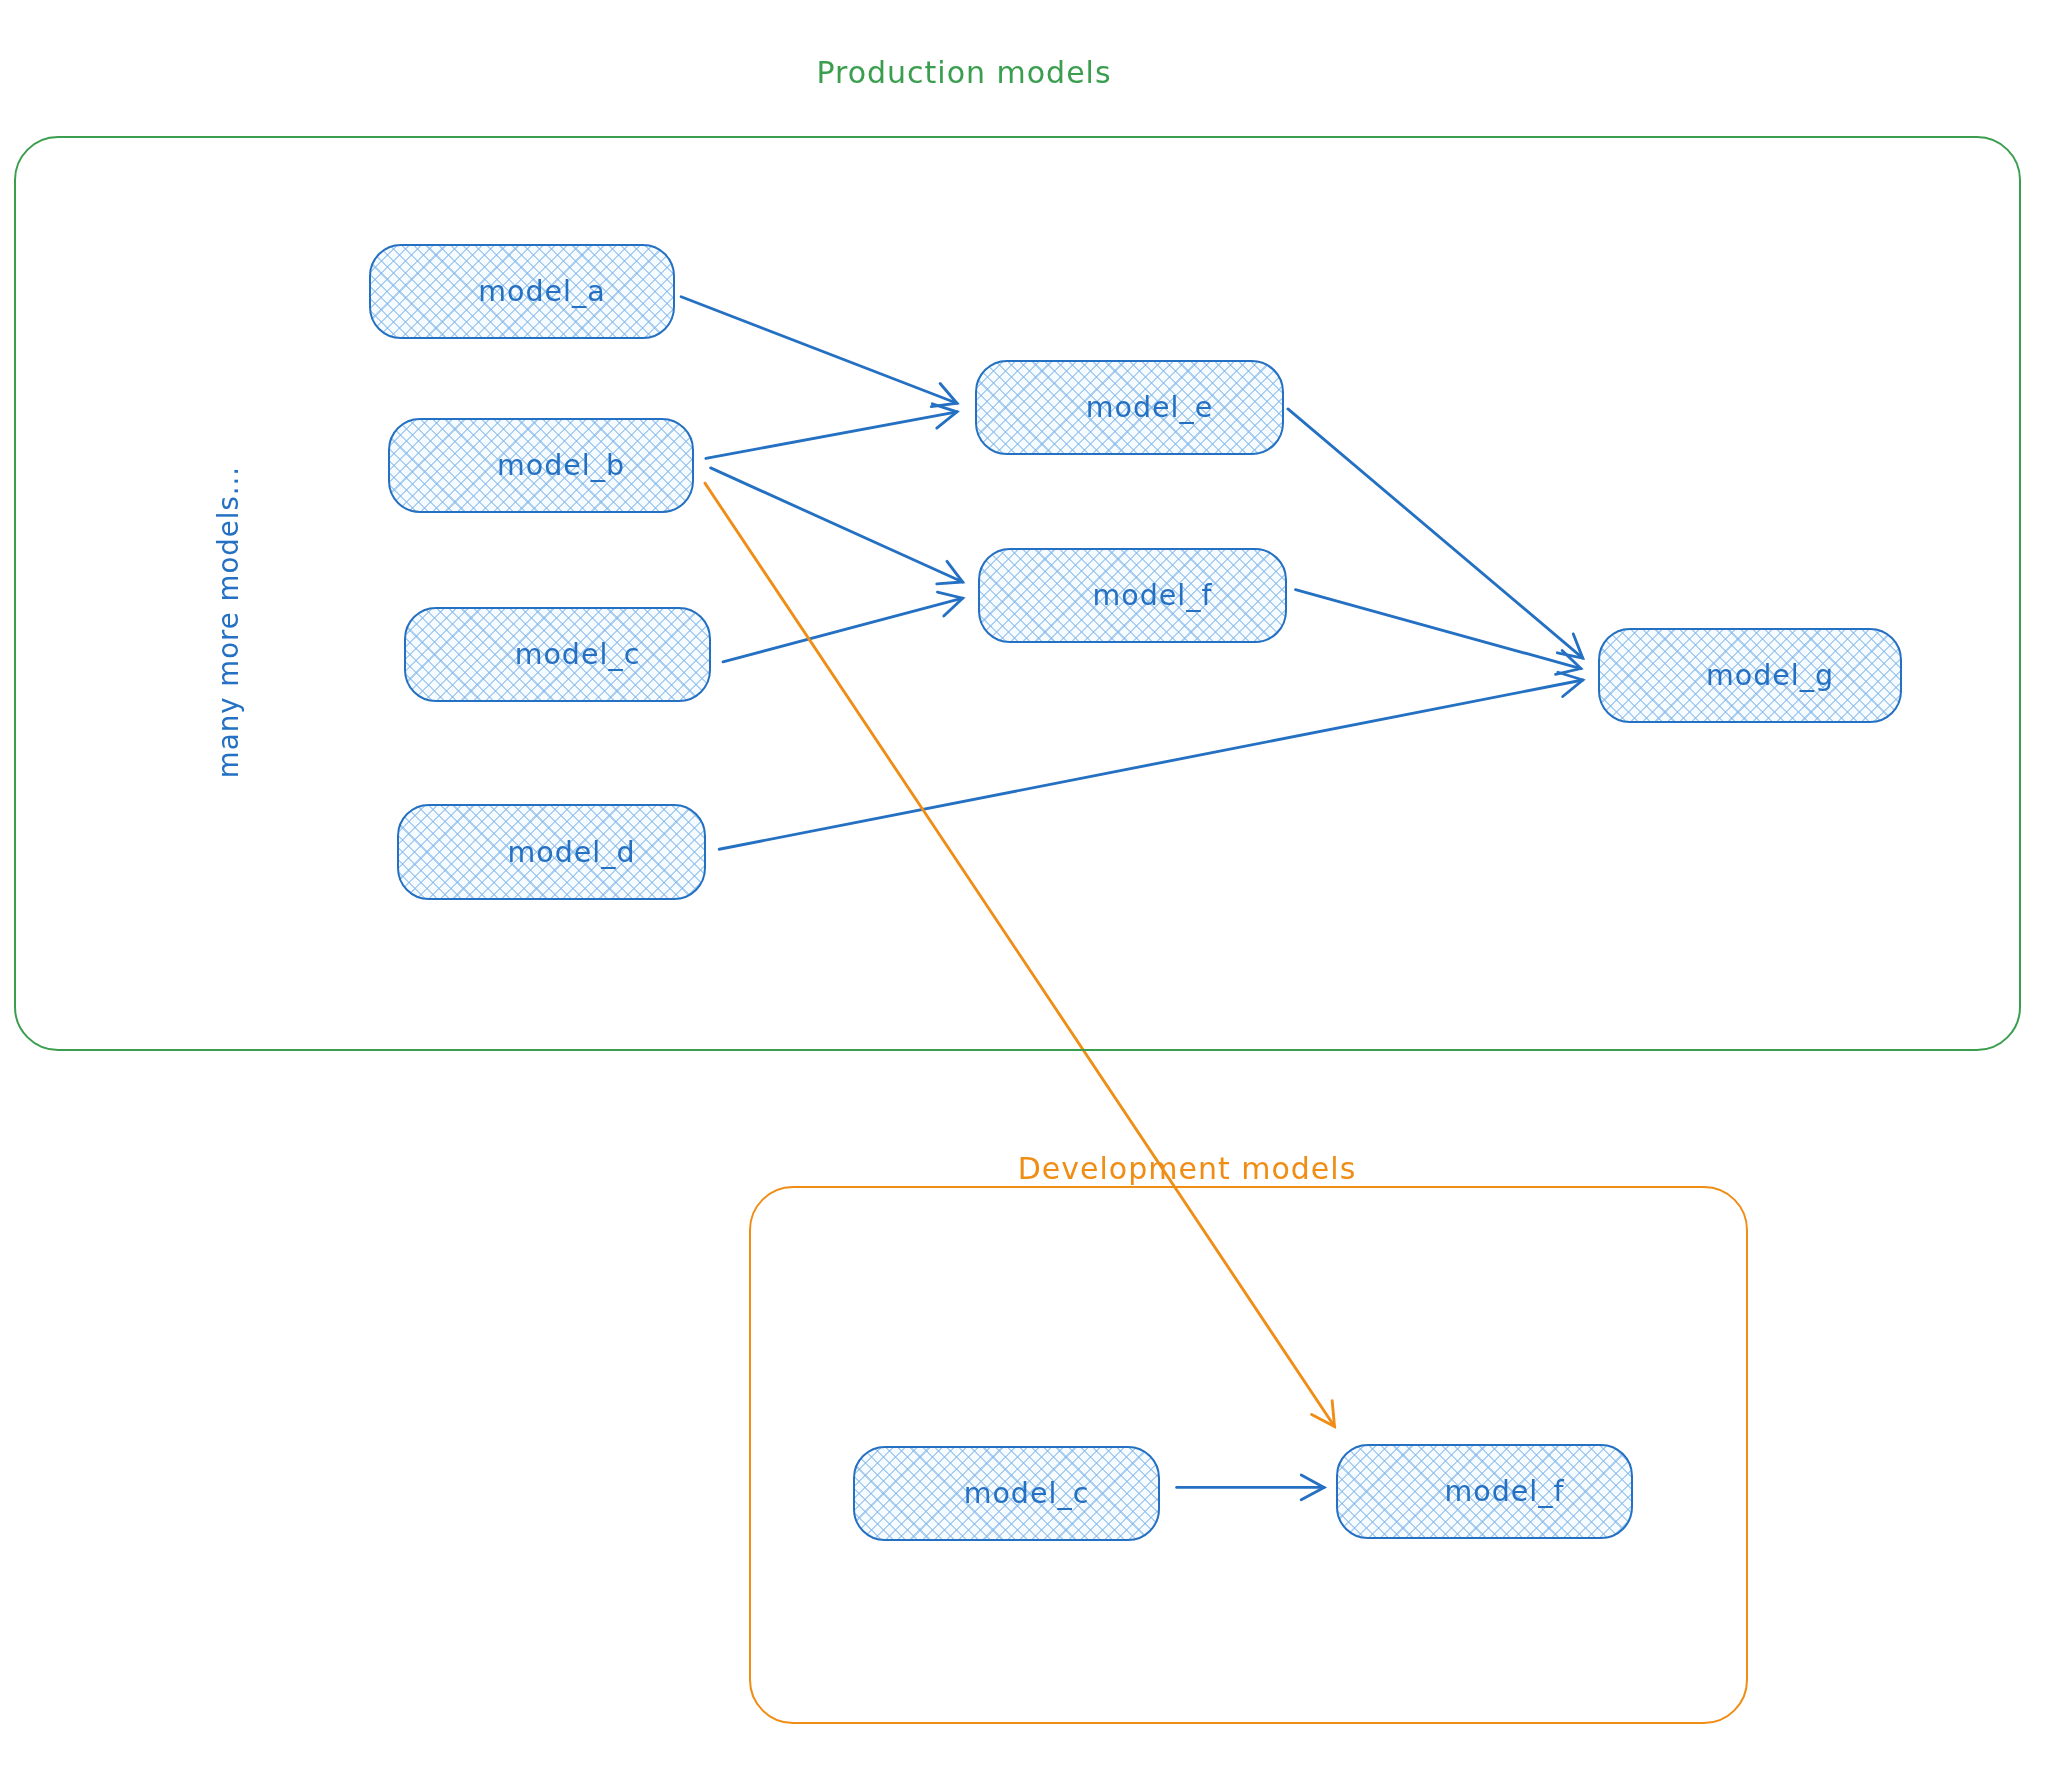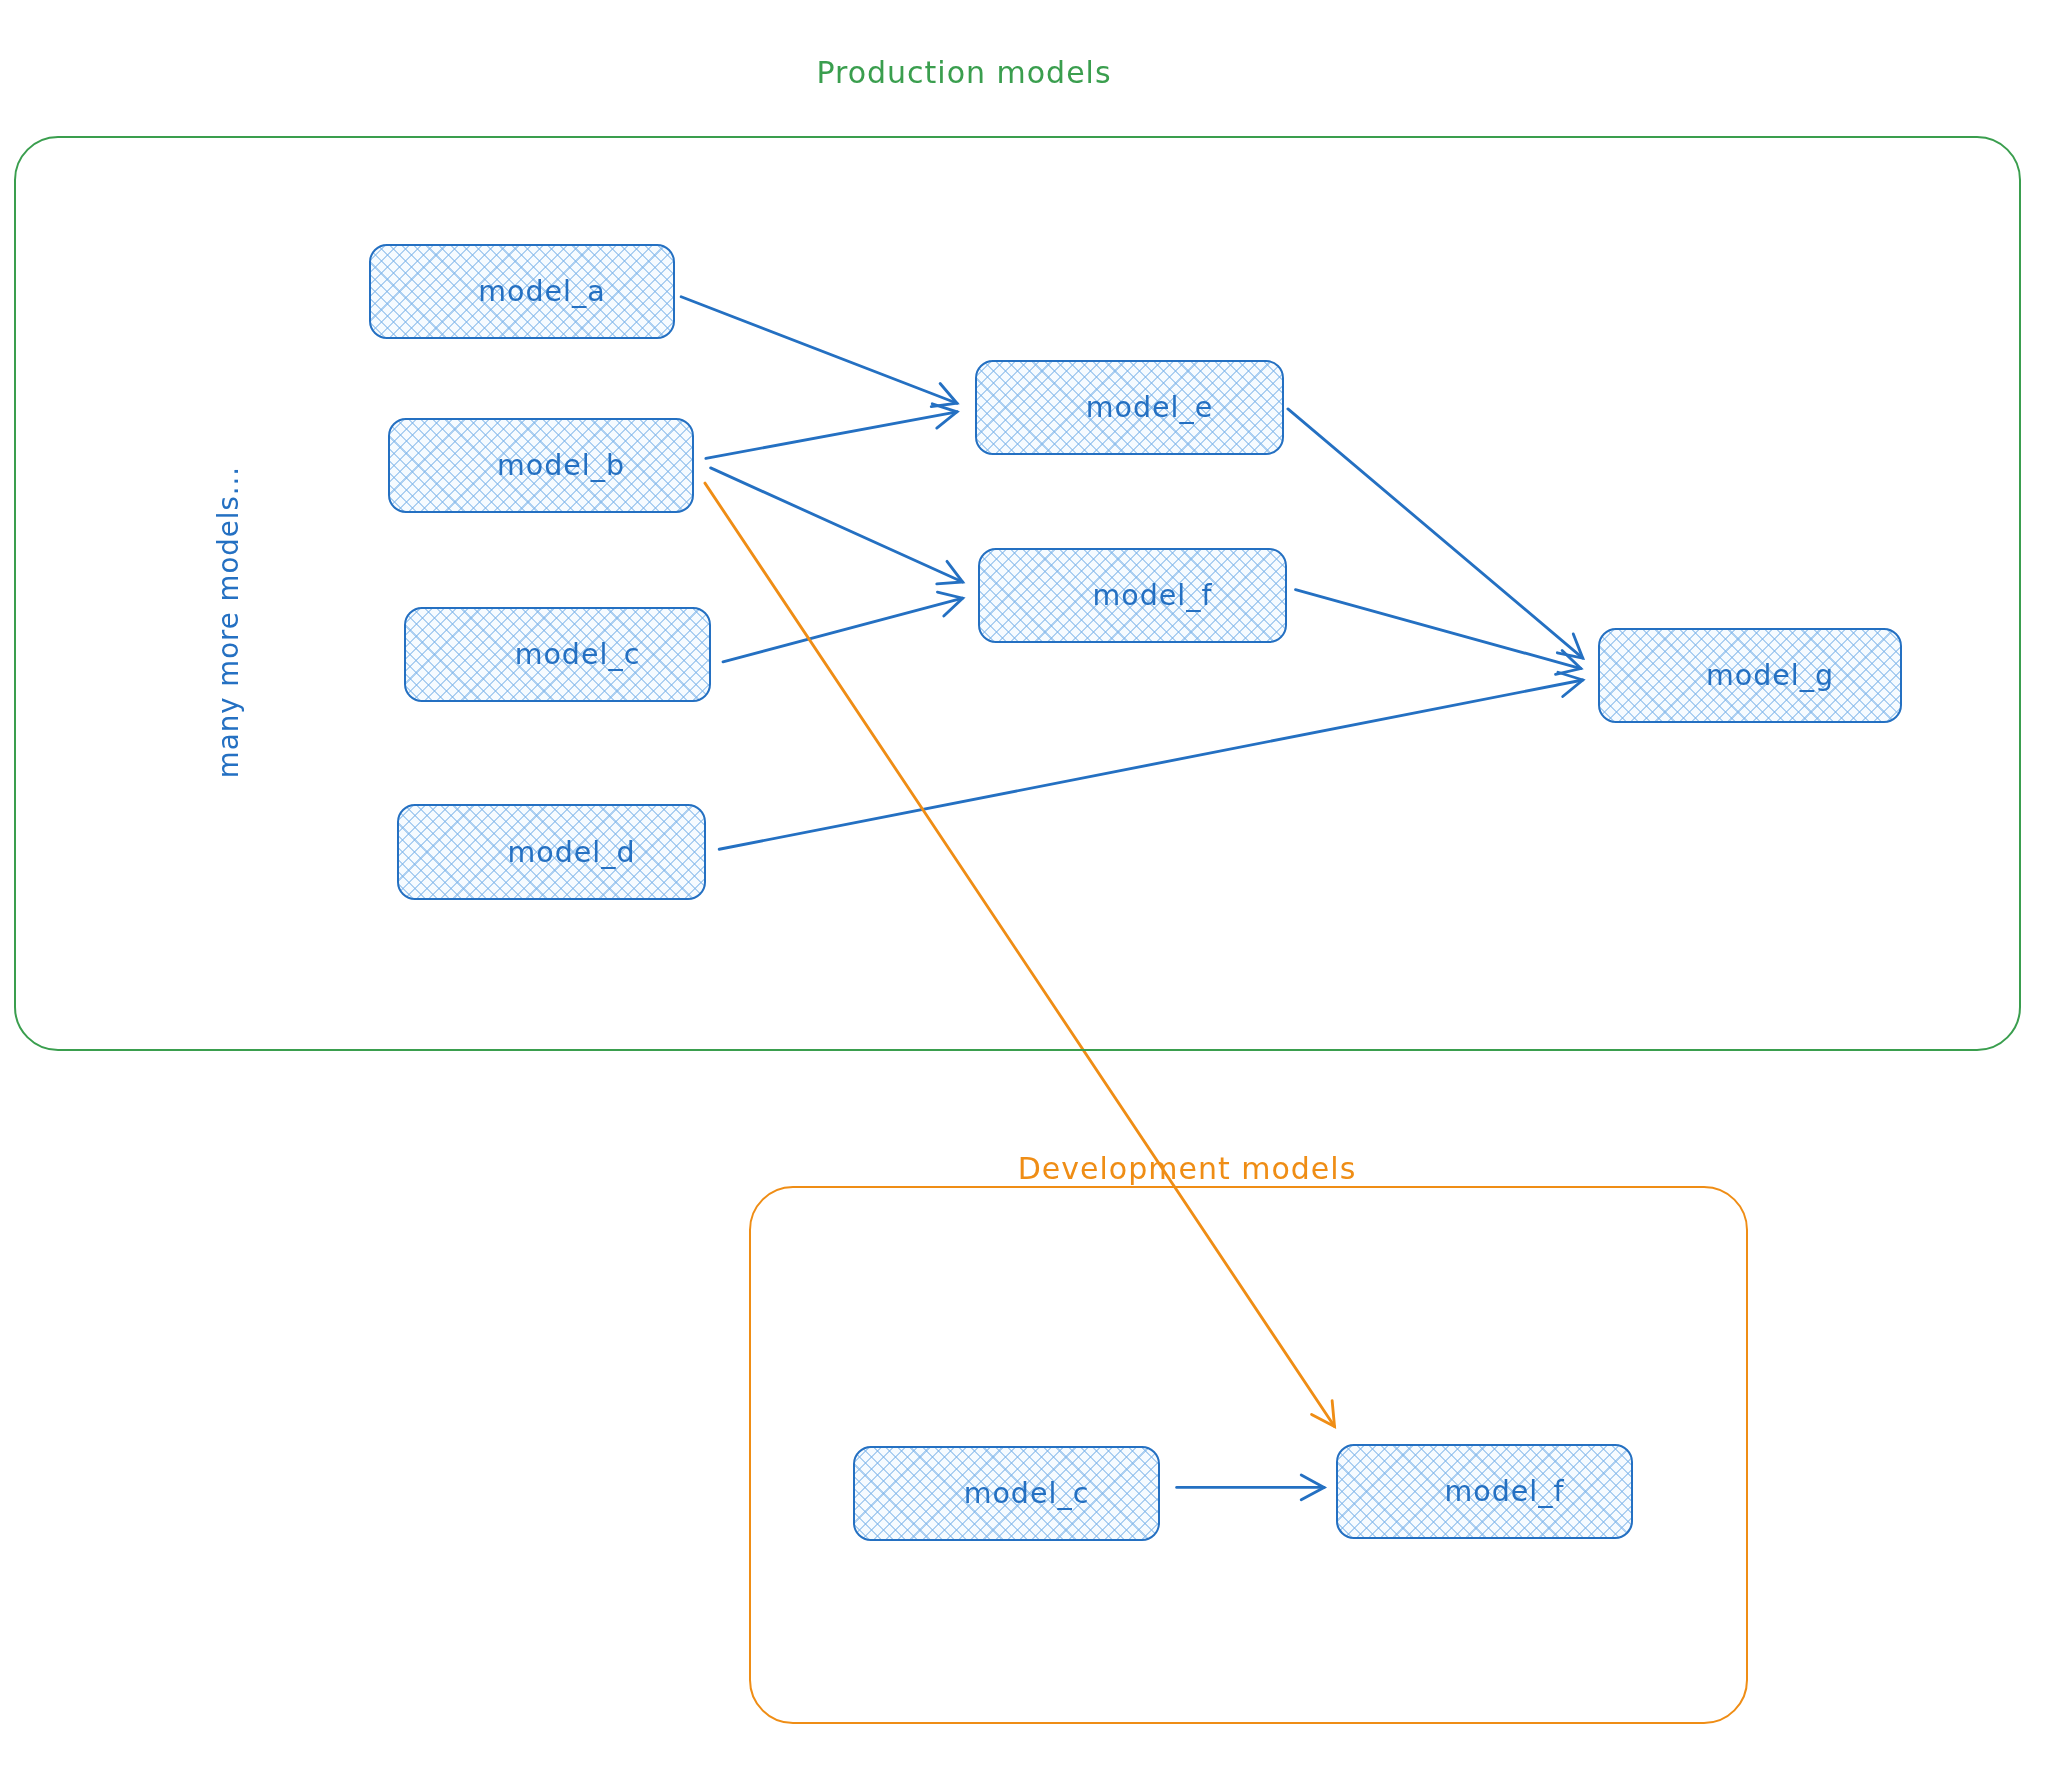--- a/index.html
+++ b/index.html
@@ -22,21 +22,21 @@
   .container-label {
     position: absolute;
     font-size: 30px;
     letter-spacing: 1px;
     white-space: nowrap;
     transform: translateX(-50%);
   }
   .node {
     position: absolute;
     border: 2.9px solid;
-    border-radius: 18px;
+    border-radius: 32px;
     box-sizing: border-box;
     display: flex;
     align-items: center;
     justify-content: center;
     padding-left: 40px;
   }
   .node-label {
     font-size: 28.5px;
     letter-spacing: 1px;
     white-space: nowrap;

